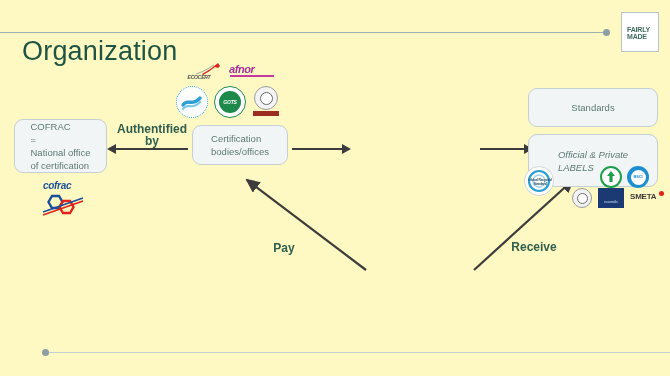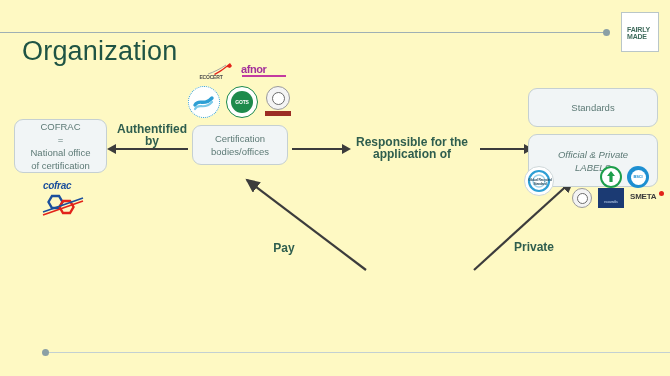--- a/index.html
+++ b/index.html
@@ -91,21 +91,20 @@
   .nodebox {
     position: absolute;
     box-sizing: border-box;
     border: 1px solid #c5d0d2;
     border-radius: 9px;
     background: #f1f5f6;
     color: #5d7a76;
     display: flex;
     align-items: center;
     justify-content: center;
-    text-align: center;
     font-size: 9.5px;
     line-height: 13px;
   }
   .nodebox span { display: block; }
 
   #box-cofrac   { left: 14px;  top: 119px; width: 93px;  height: 54px; }
   #box-certbod  { left: 192px; top: 125px; width: 96px;  height: 40px; }
   #box-standard { left: 528px; top: 88px;  width: 130px; height: 39px; }
   #box-labels   { left: 528px; top: 134px; width: 130px; height: 53px; font-style: italic; }
   #box-brands   { left: 369px; top: 259px; width: 100px; height: 56px; }
@@ -158,21 +157,21 @@
   
   #cofrac-logo { position: absolute; left: 41px; top: 180px; width: 44px; height: 38px; }
   #cofrac-logo .cf-word {
     position: absolute; left: 2px; top: 0px;
     font-size: 10px; font-weight: 700; font-style: italic;
     color: #1b4f9c; letter-spacing: -0.3px;
   }
 
   
   .logo-cluster { position: absolute; }
-  #cluster-cert { left: 186px; top: 62px; width: 106px; height: 58px; }
+  #cluster-cert { left: 174px; top: 62px; width: 106px; height: 58px; font-style: italic; }
   #cluster-lab  { left: 524px; top: 166px; width: 142px; height: 42px; }
 
   .logo-item { position: absolute; }
 
   .circ-badge {
     border-radius: 50%;
     box-sizing: border-box;
     display: flex;
     align-items: center;
     justify-content: center;
@@ -216,26 +215,22 @@
   </svg>
 
   <div class="h-arrow to-left" id="arrow-auth"></div>
   <div class="h-arrow to-right" id="arrow-resp-l"></div>
   <div class="h-arrow to-right" id="arrow-resp-r"></div>
 
   <div class="arrow-label" id="lbl-auth">
     <span>Authentified</span><br>
     <span>by</span>
   </div>
-  <div class="arrow-label" id="lbl-resp">
-    <span>Responsible for the</span><br>
-    <span>application of</span>
-  </div>
   <div class="arrow-label" id="lbl-pay">Pay</div>
-  <div class="arrow-label" id="lbl-recv">Private</div>
+  <div class="arrow-label" id="lbl-recv">Receive</div>
 
   <div class="nodebox" id="box-cofrac">
     <div>
       <span>COFRAC</span>
       <span>=</span>
       <span>National office</span>
       <span>of certification</span>
     </div>
   </div>
 

